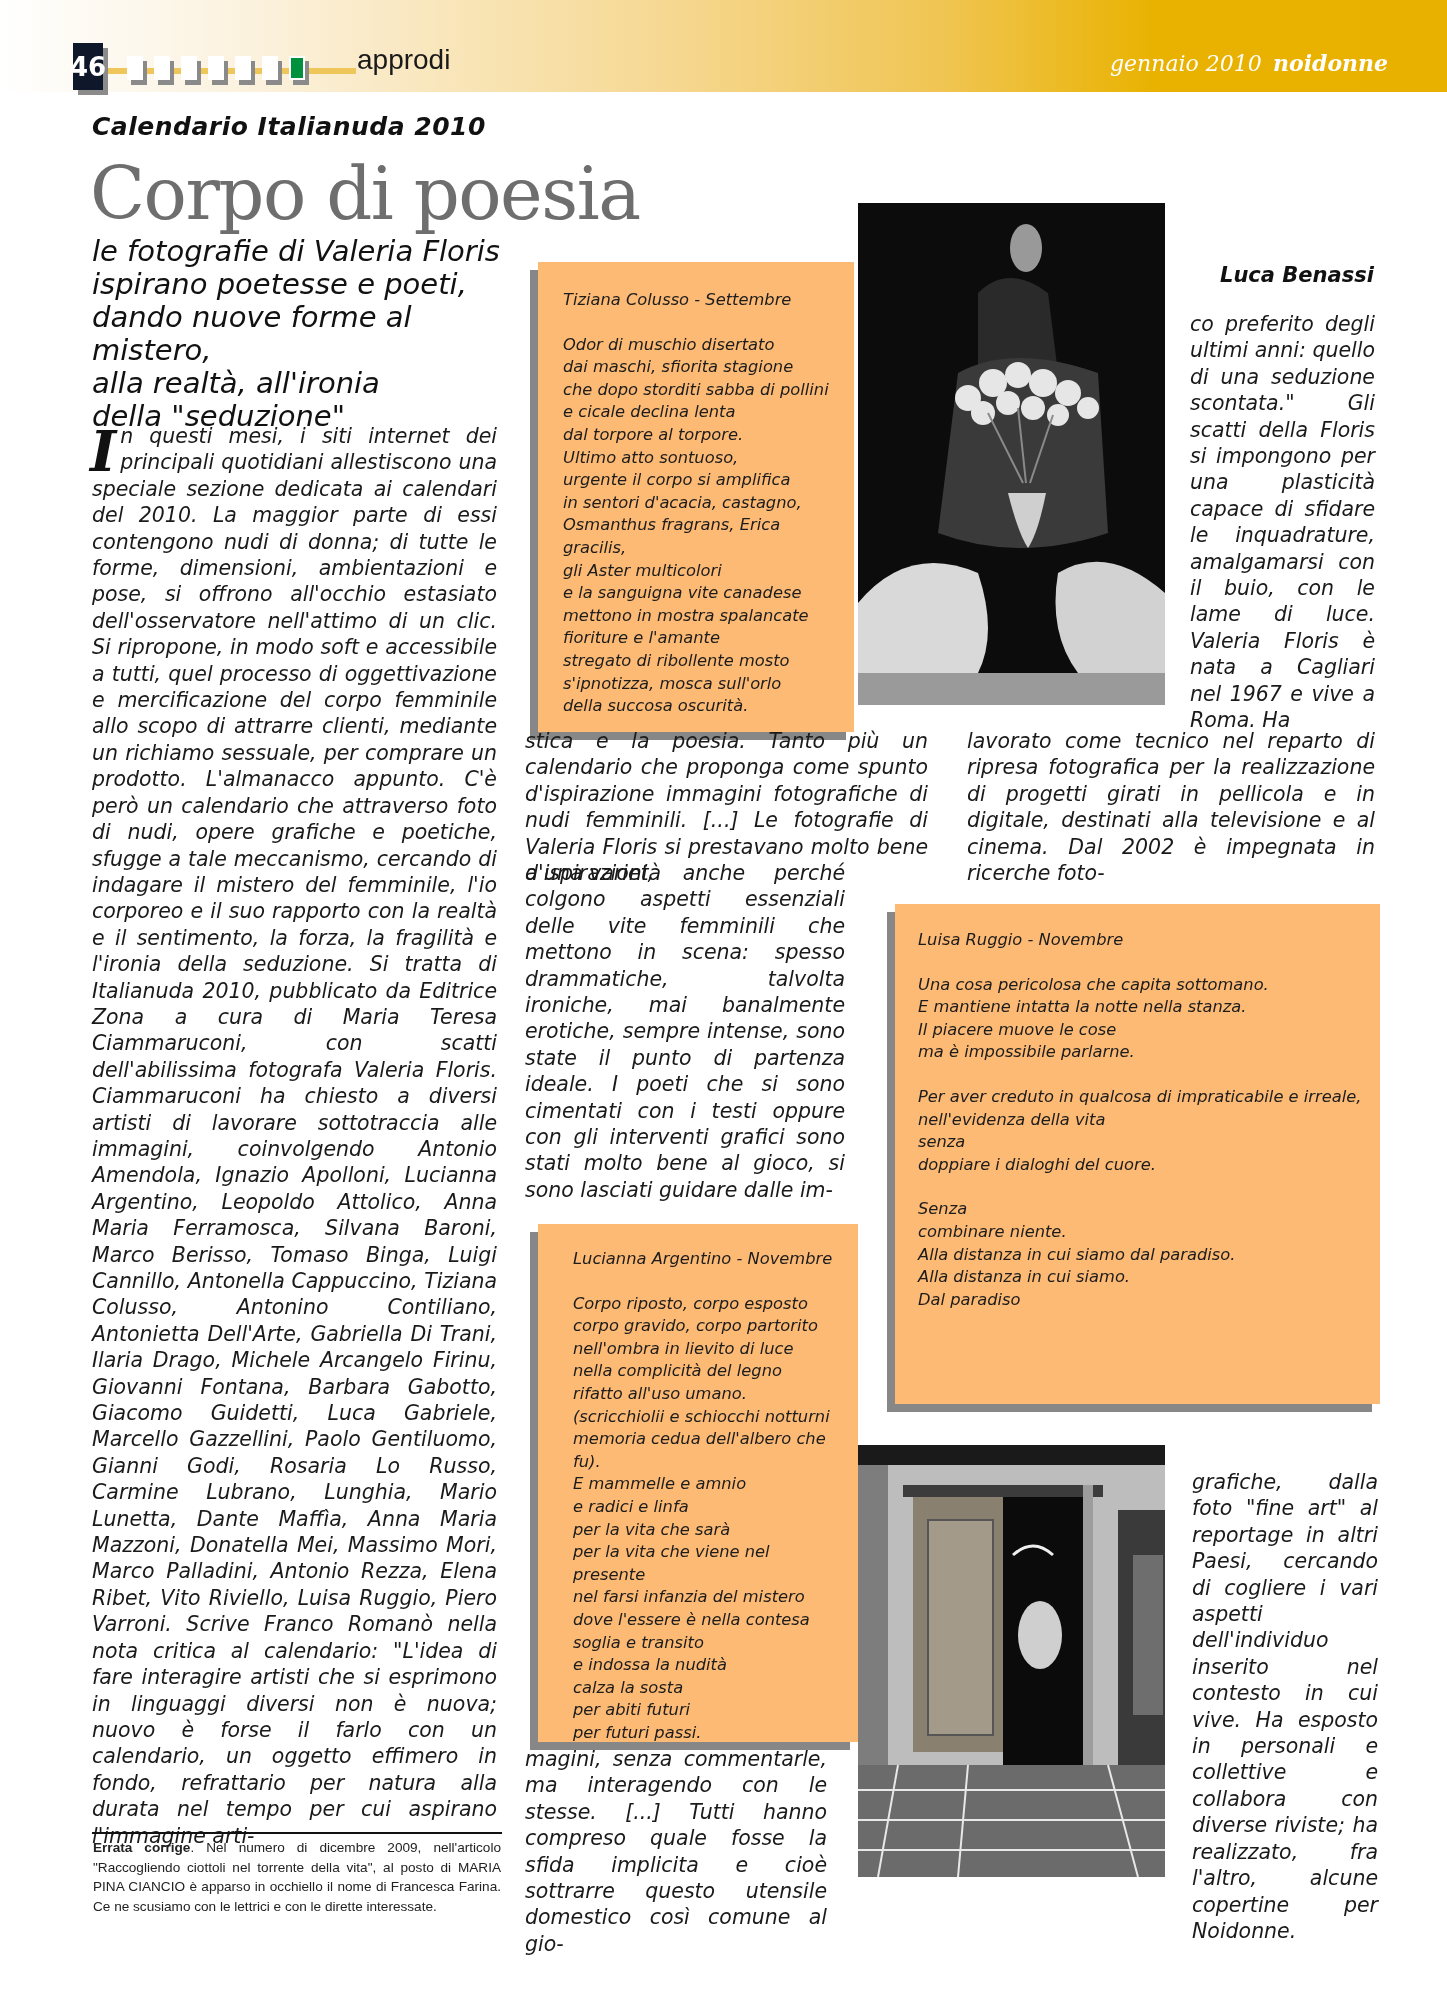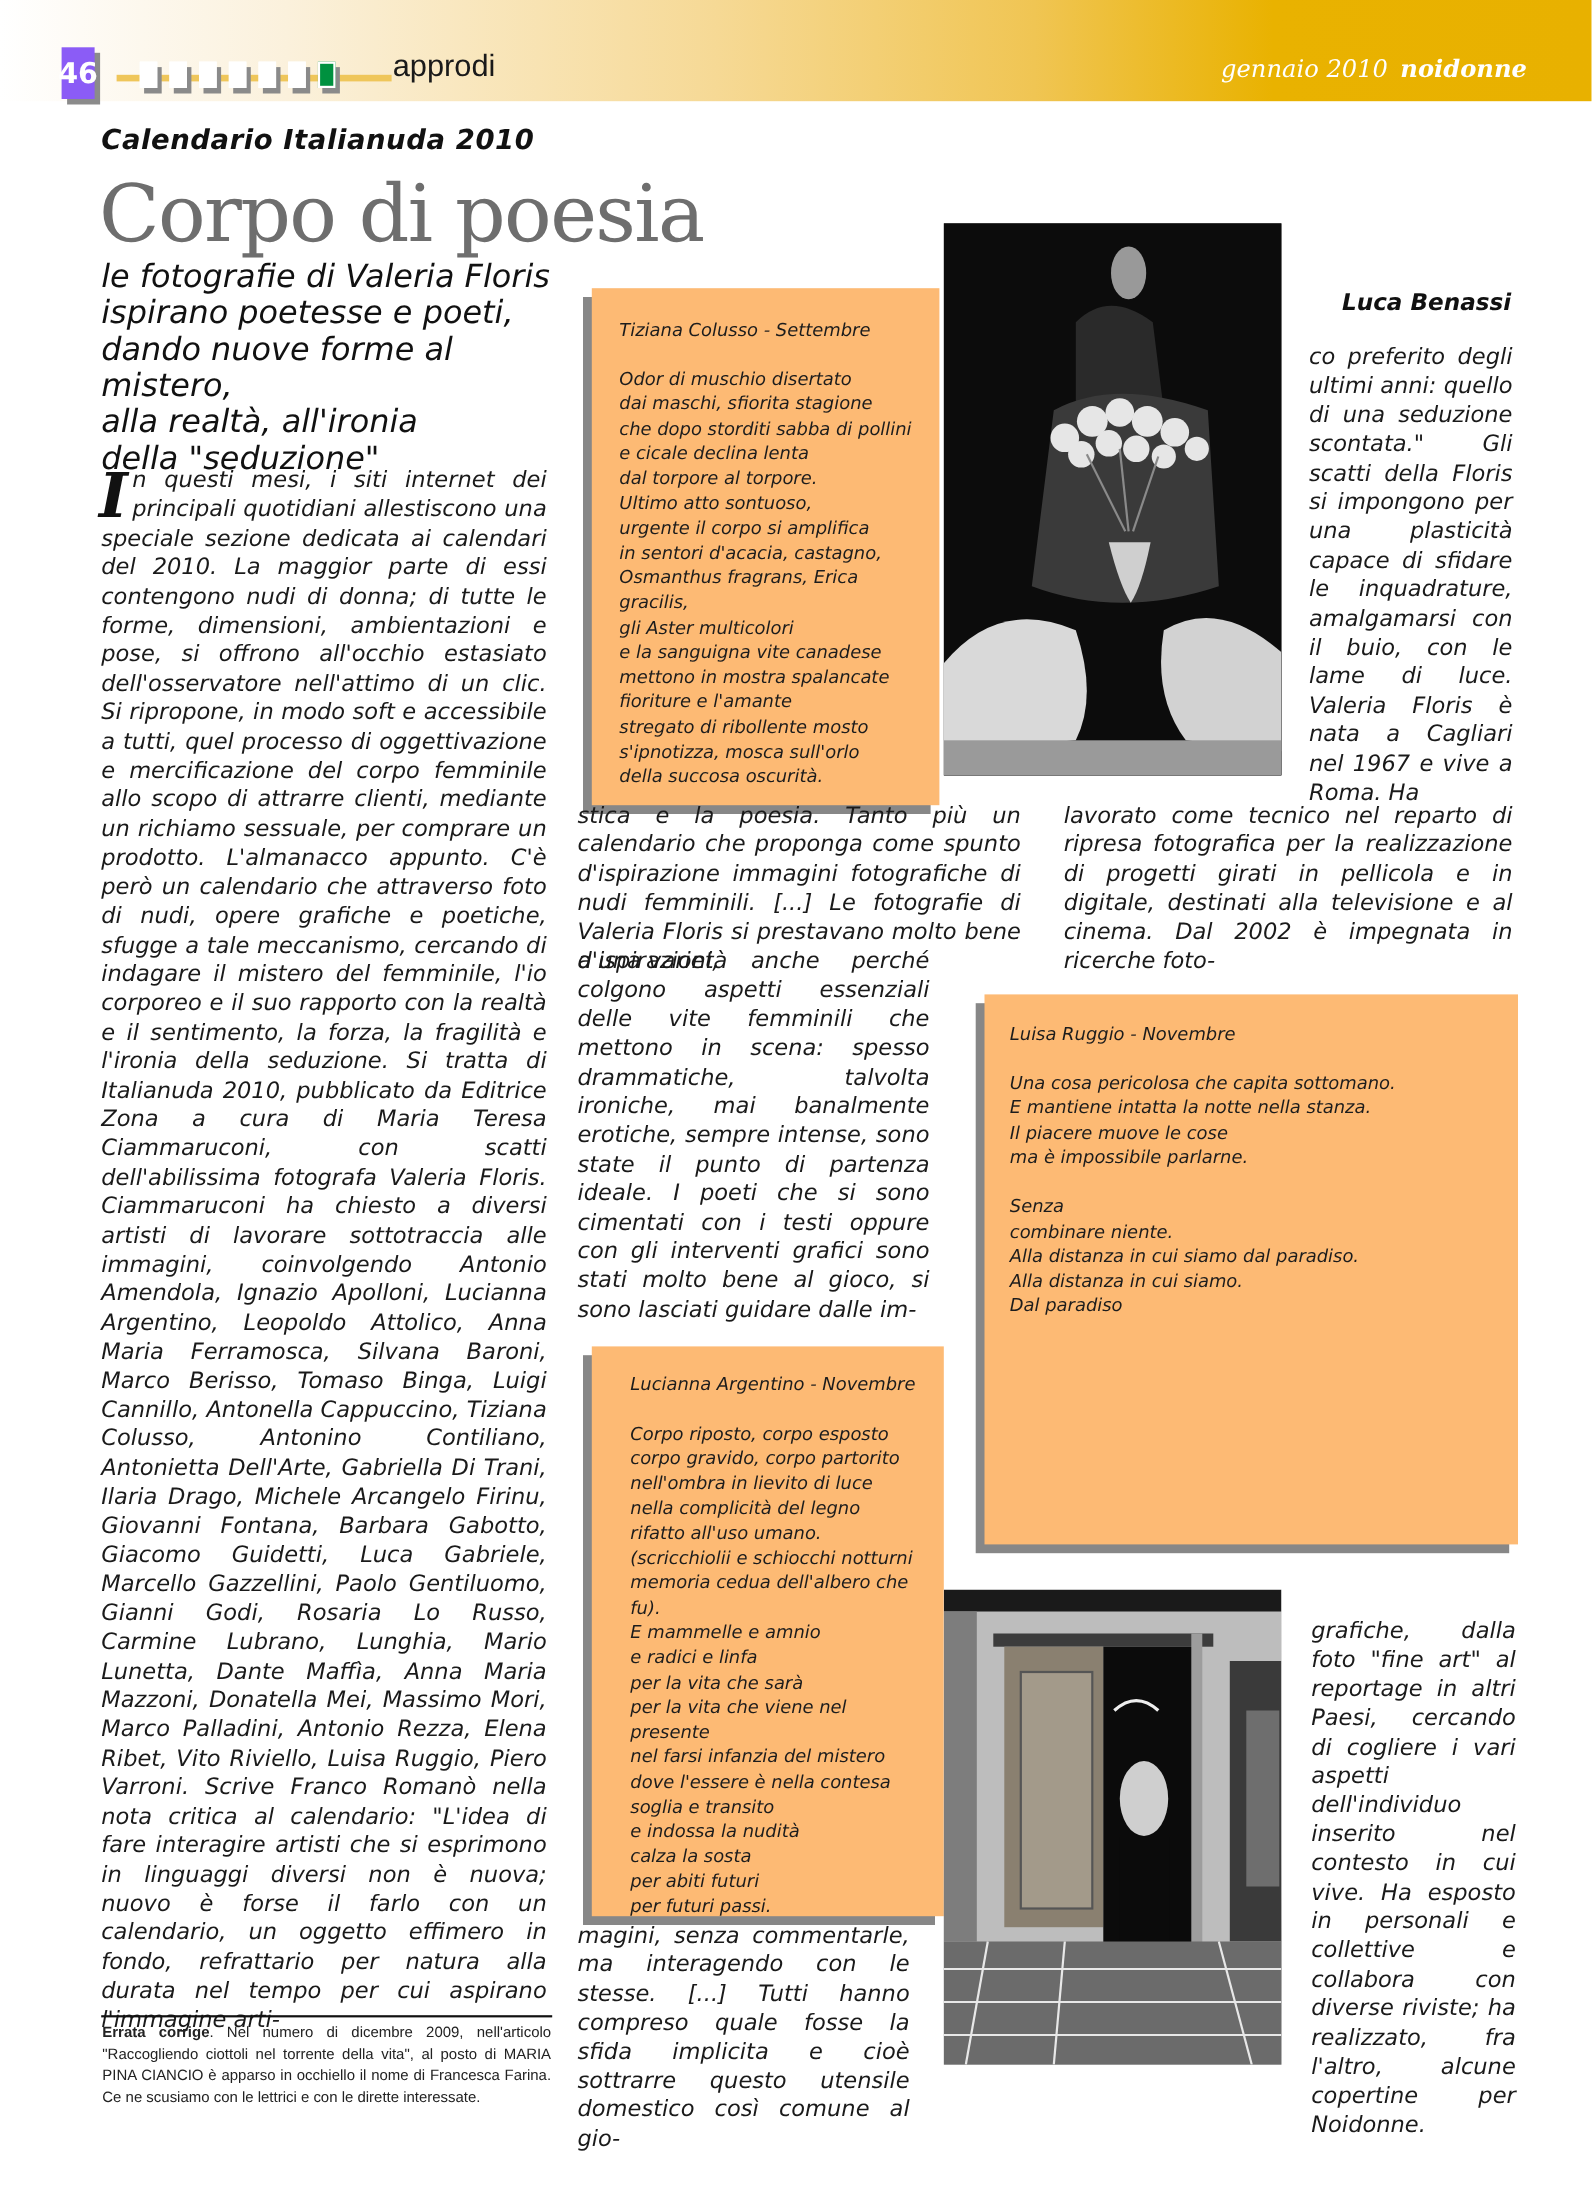--- a/index.html
+++ b/index.html
@@ -5,22 +5,22 @@
   * { box-sizing: border-box; margin: 0; padding: 0; }
   html, body { width: 1447px; height: 2000px; background: #ffffff; overflow: hidden; }
   body { position: relative; font-family: "DejaVu Sans", sans-serif; color: #1b1b1b; }
 
   
   .header-band {
     position: absolute; left: 0; top: 0; width: 1447px; height: 92px;
     background: linear-gradient(90deg, #ffffff 0%, #fbf1dc 18%, #f6d995 45%, #f0c553 65%, #e9b200 80%, #e8b100 100%);
   }
   .page-number {
-    position: absolute; left: 56px; top: 43px; width: 30px; height: 47px;
-    background: #8b5cf6; color: #fff; font: bold 26px "DejaVu Sans", sans-serif;
+    position: absolute; left: 73px; top: 43px; width: 30px; height: 47px;
+    background: #0f172a; color: #fff; font: bold 26px "DejaVu Sans", sans-serif;
     display: flex; align-items: center; justify-content: center;
     box-shadow: 5px 5px 0 #8b8b8b;
   }
   .rule-line { position: absolute; left: 106px; top: 68px; width: 250px; height: 6px; background: #efc65a; }
   .squares { position: absolute; left: 127px; top: 56px; display: flex; gap: 11px; }
   .sq { width: 16px; height: 24px; background: #fff; border: 2px solid #fff; box-shadow: 4px 5px 0 #8a8a8a; }
   .sq.active { background: #00913f; border: 2px solid #fff; }
   .section-label {
     position: absolute; left: 357px; top: 44px; font: 28px "Liberation Sans", sans-serif; color: #1a1a1a;
   }
@@ -180,20 +180,24 @@
 <div class="col col-mid-2">
   <p>d'ispirazioni, anche perché colgono aspetti essenziali delle vite femminili che mettono in scena: spesso drammatiche, talvolta ironiche, mai banalmente erotiche, sempre intense, sono state il punto di partenza ideale. I poeti che si sono cimentati con i testi oppure con gli interventi grafici sono stati molto bene al gioco, si sono lasciati guidare dalle im-</p>
 </div>
 
 <div class="poem-box poem-2">
   <div class="poem-title">Luisa Ruggio - Novembre</div>
   <div class="stanza">Una cosa pericolosa che capita sottomano.
 E mantiene intatta la notte nella stanza.
 Il piacere muove le cose
 ma è impossibile parlarne.</div>
+  <div class="stanza">Per aver creduto in qualcosa di impraticabile e irreale,
+nell'evidenza della vita
+senza
+doppiare i dialoghi del cuore.</div>
   <div class="stanza">Senza
 combinare niente.
 Alla distanza in cui siamo dal paradiso.
 Alla distanza in cui siamo.
 Dal paradiso</div>
 </div>
 
 <div class="poem-box poem-3">
   <div class="poem-title">Lucianna Argentino - Novembre</div>
   <div class="stanza">Corpo riposto, corpo esposto

